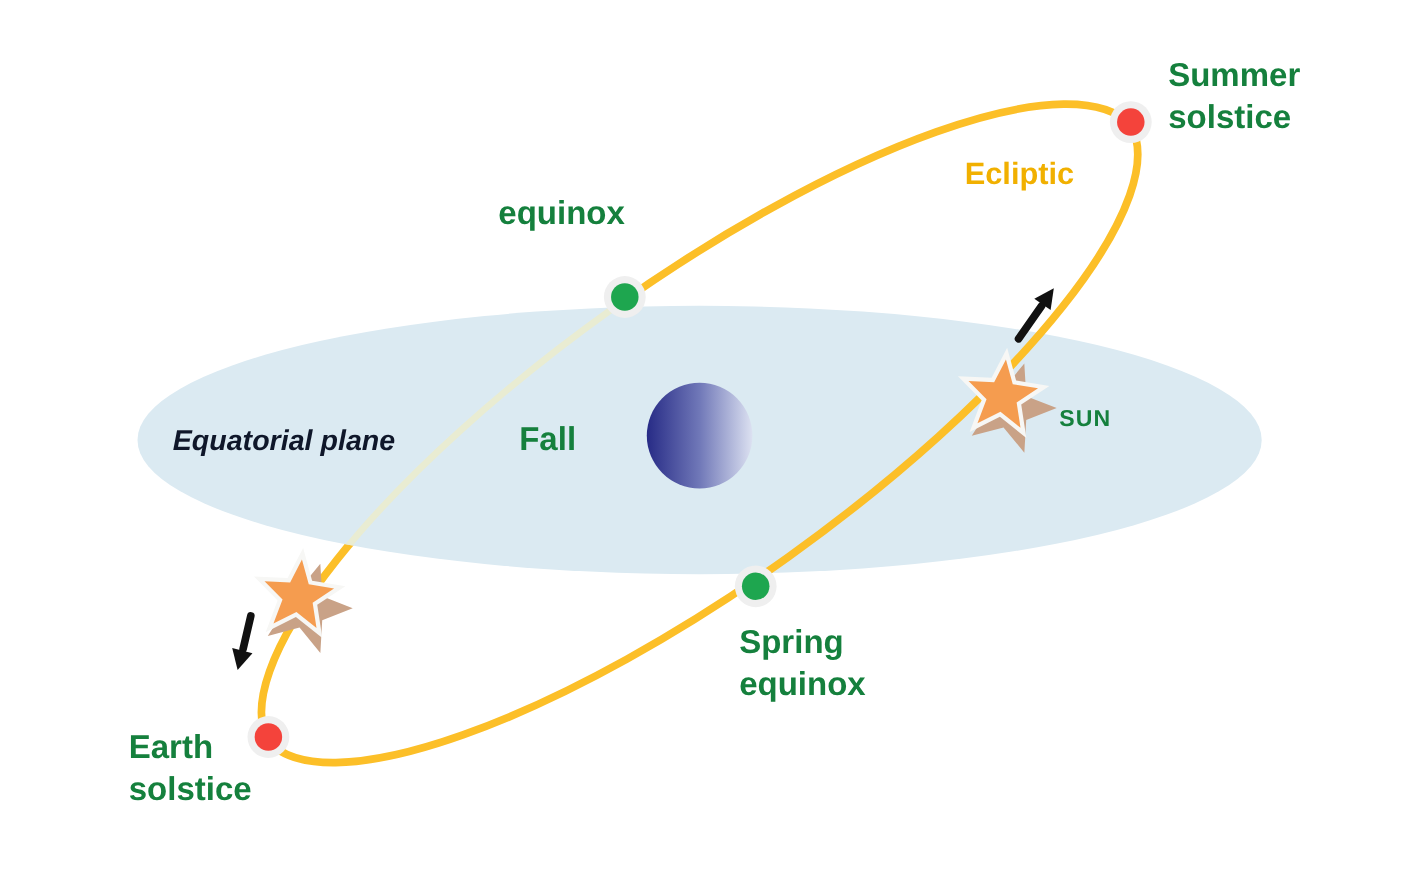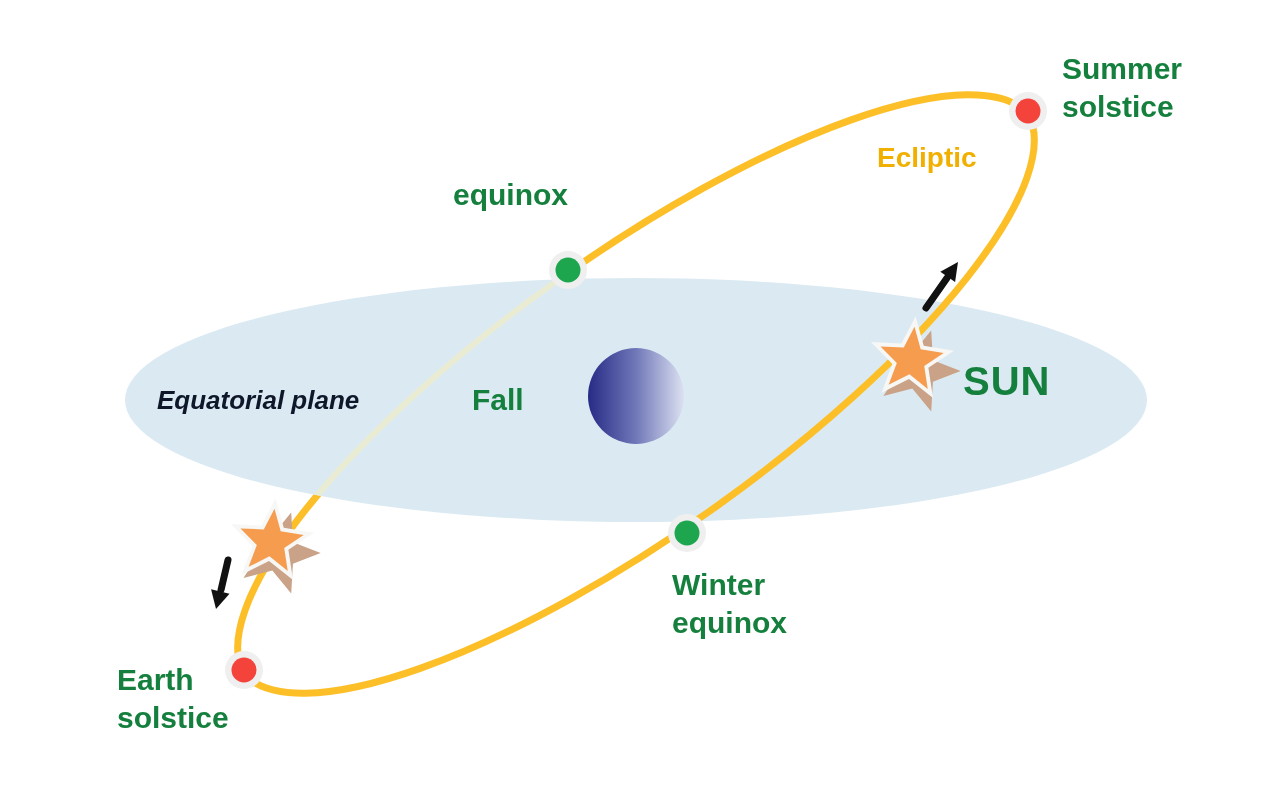--- a/index.html
+++ b/index.html
@@ -8,21 +8,21 @@
     font-family:"Liberation Sans", sans-serif;overflow:hidden;
   }
   .stage svg{position:absolute;left:0;top:0;}
   .lbl{
     position:absolute;font-weight:700;font-size:30px;line-height:38px;
     color:#15803d;white-space:nowrap;
   }
   .lbl .line{display:block;}
   .lbl-ecliptic{color:#F1B000;font-size:28px;}
   .lbl-equatorial{color:#0f172a;font-style:italic;font-size:26px;}
-  .lbl-sun{font-size:40px;letter-spacing:1px;}
+  .lbl-sun{font-size:21px;letter-spacing:1px;}
 </style>
 </head>
 <body>
 
 <div class="stage">
   <svg width="1280" height="797" viewBox="0 0 1280 797">
     <defs>
       <linearGradient id="earthGrad" x1="0" y1="0" x2="1" y2="0">
         <stop offset="0%" stop-color="#272B86"></stop>
         <stop offset="50%" stop-color="#7078B8"></stop>
@@ -97,21 +97,21 @@
     <span class="line">equinox</span>
   </div>
 
   <div class="lbl lbl-equatorial" style="left:157px;top:381px;">Equatorial plane</div>
 
   <div class="lbl" style="left:472px;top:381px;">Fall</div>
 
   <div class="lbl lbl-sun" style="left:963px;top:362px;">SUN</div>
 
   <div class="lbl" style="left:672px;top:566px;">
-    <span class="line">Winter</span>
+    <span class="line">Spring</span>
     <span class="line">equinox</span>
   </div>
 
   <div class="lbl" style="left:117px;top:661px;">
     <span class="line">Earth</span>
     <span class="line">solstice</span>
   </div>
 </div>
 
 </body></html>

